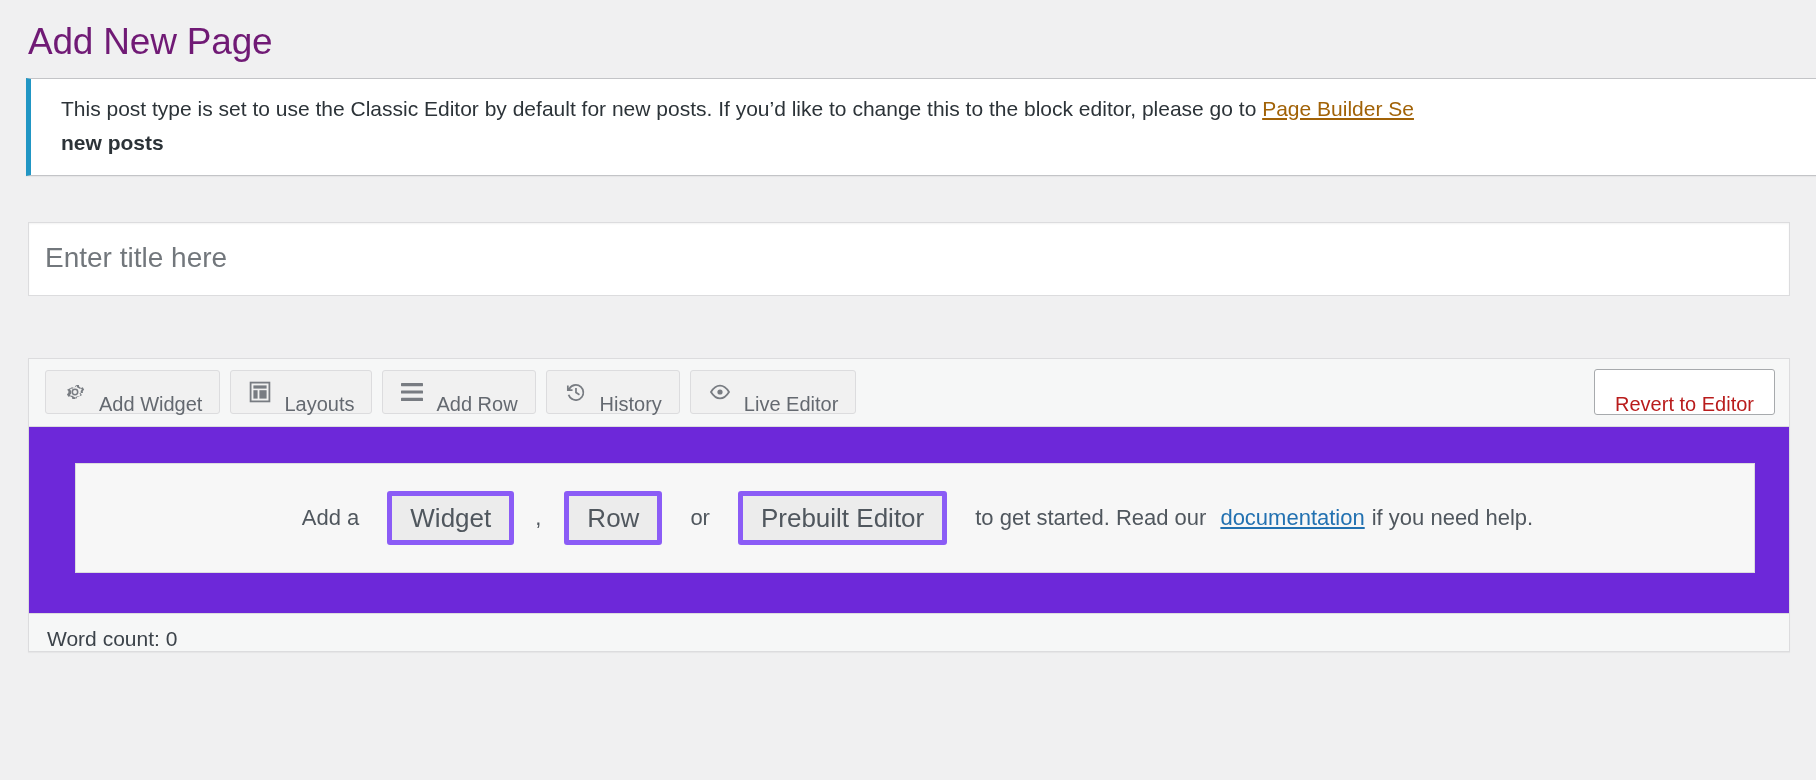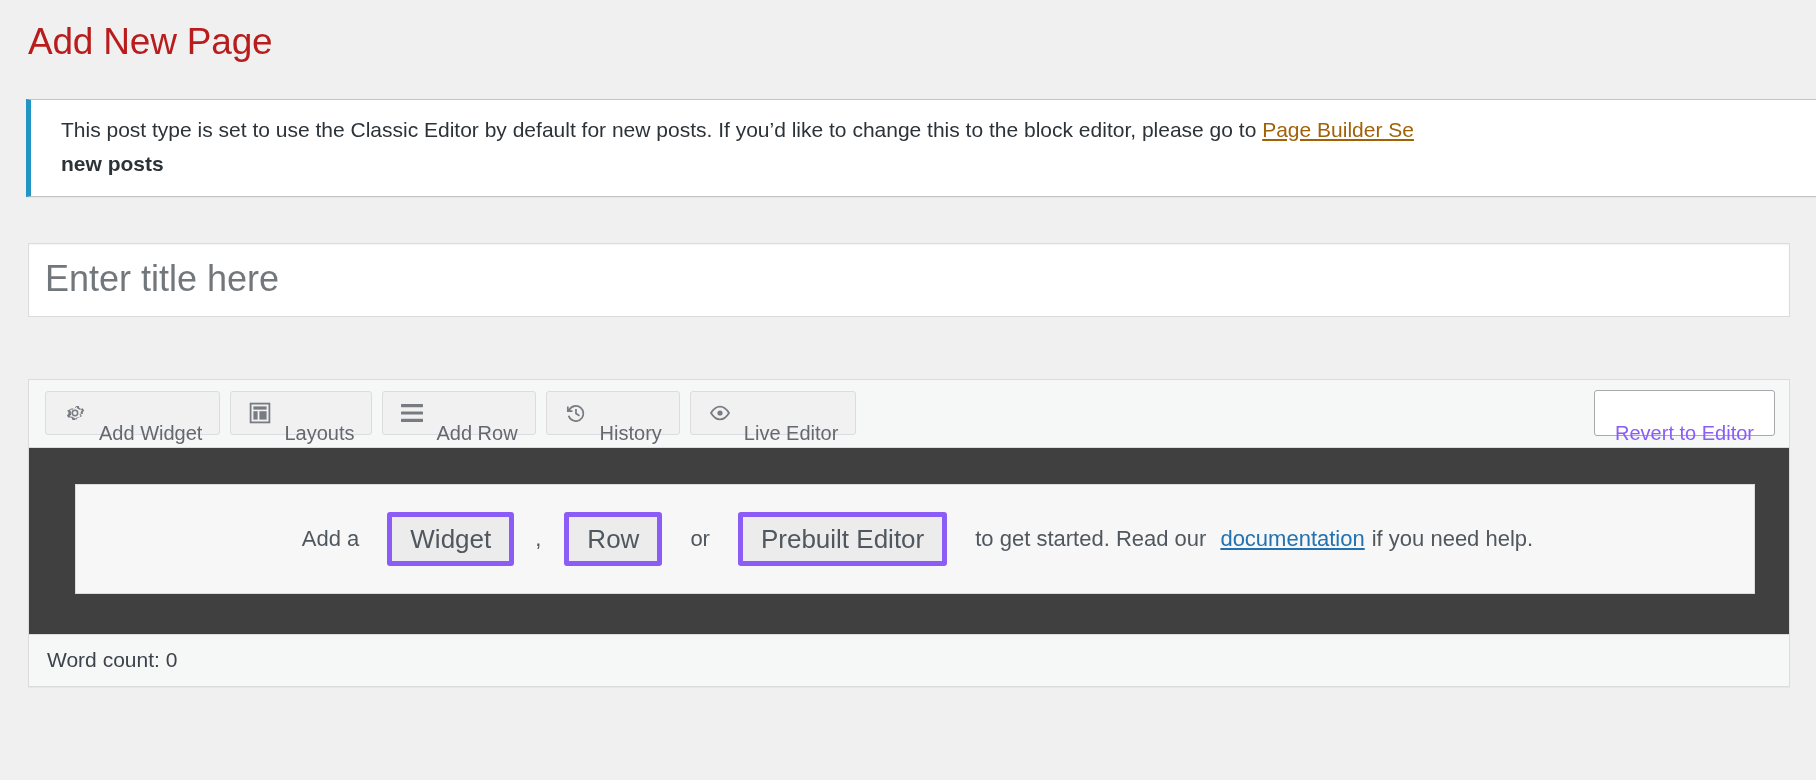--- a/index.html
+++ b/index.html
@@ -21,23 +21,23 @@
     height: 780px;
     box-sizing: border-box;
     padding: 0 28px 0 28px;
   }
 
   
   .page-title {
     font-size: 37px;
     font-weight: 400;
     line-height: 1.3;
-    color: #b91c1c;
+    color: #701a75;
     margin: 0;
-    padding: 18px 0 33px 0;
+    padding: 18px 0 12px 0;
     letter-spacing: -0.2px;
   }
 
   
   .notice {
     position: relative;
     background: #ffffff;
     border: 1px solid #c3c4c7;
     border-left: 5px solid #2196c4;
     box-shadow: 0 1px 1px rgba(0,0,0,.04);
@@ -73,21 +73,21 @@
   .title-input {
     display: block;
     width: 1762px;
     height: 74px;
     box-sizing: border-box;
     background: #ffffff;
     border: 1px solid #dcdcde;
     box-shadow: inset 0 1px 2px rgba(0,0,0,.05);
     padding: 6px 16px 8px 16px;
     font-family: "Liberation Sans", sans-serif;
-    font-size: 36px;
+    font-size: 28px;
     font-weight: 300;
     color: #2c3338;
     outline: none;
   }
   .title-input::placeholder {
     color: #72777c;
     opacity: 1;
     font-weight: 300;
   }
 
@@ -128,45 +128,45 @@
     padding: 0 17px;
     height: 44px;
     box-sizing: border-box;
     font-family: "Liberation Sans", sans-serif;
     font-size: 20px;
     color: #646970;
     cursor: pointer;
     white-space: nowrap;
     line-height: 1;
   }
-  .tb-btn .label { position: relative; top: 16px; margin-top: 8px; }
+  .tb-btn .label { position: relative; top: 8px; margin-top: 8px; }
 
   .tb-btn-alt {
     background: #ffffff;
     border: 1px solid #a7aaad;
-    color: #8b5cf6;
+    color: #b91c1c;
     font-size: 20px;
     padding: 15px 20px;
     height: 46px;
   }
 
   .icon {
     display: inline-flex;
     width: 24px;
     height: 24px;
     flex: 0 0 24px;
     align-items: center;
     justify-content: center;
     color: #787c82;
   }
   .icon svg { display: block; }
 
   
   .builder-body {
-    background: #404040;
+    background: #6d28d9;
     padding: 36px 34px 40px 46px;
     box-sizing: border-box;
   }
   .empty-box {
     border: 1px solid #dcdcde;
     background: #f7f7f7;
     height: 110px;
     display: flex;
     align-items: center;
     justify-content: center;
@@ -200,21 +200,21 @@
     text-decoration: underline;
     text-underline-offset: 2px;
     margin: 0 7px;
     cursor: pointer;
   }
 
   
   .builder-footer {
     background: #f6f7f7;
     border-top: 1px solid #dcdcde;
-    padding: 13px 0 14px 18px;
+    padding: 13px 0 0 18px;
     font-size: 21px;
     color: #3c434a;
     box-sizing: border-box;
   }
 </style>
 </head>
 <body>
 
 <div class="wrap">
 

